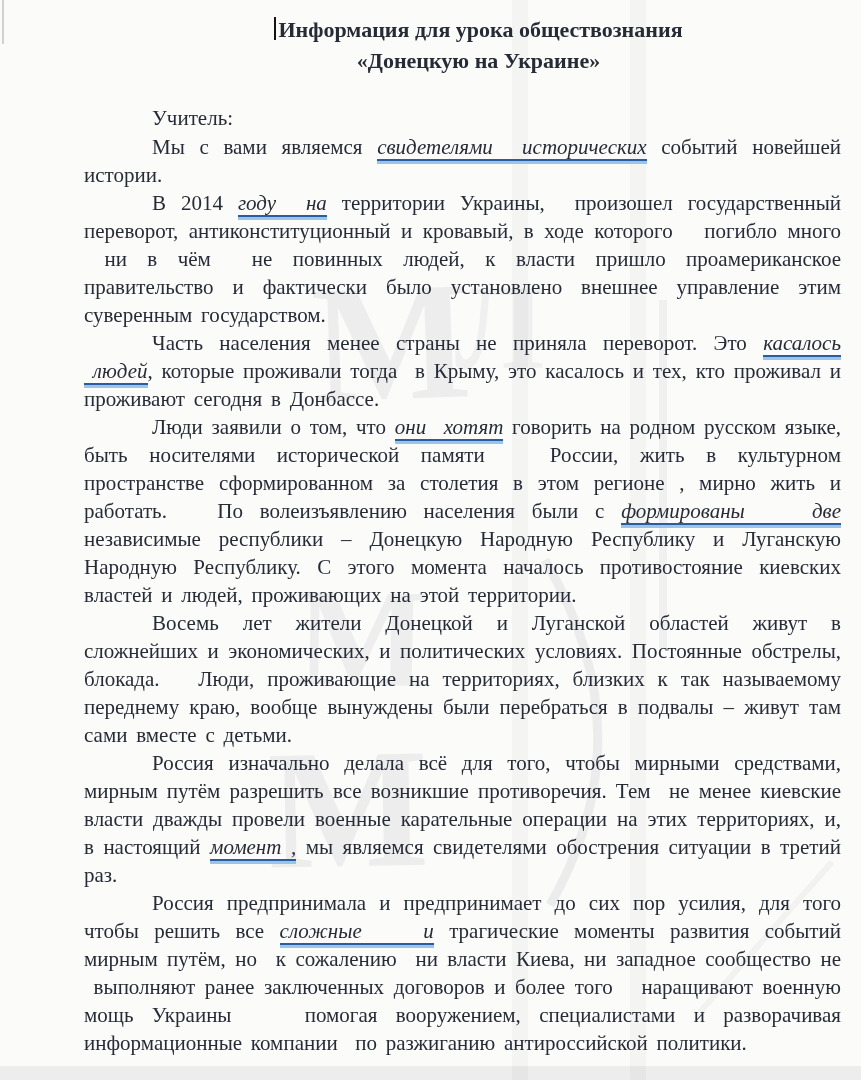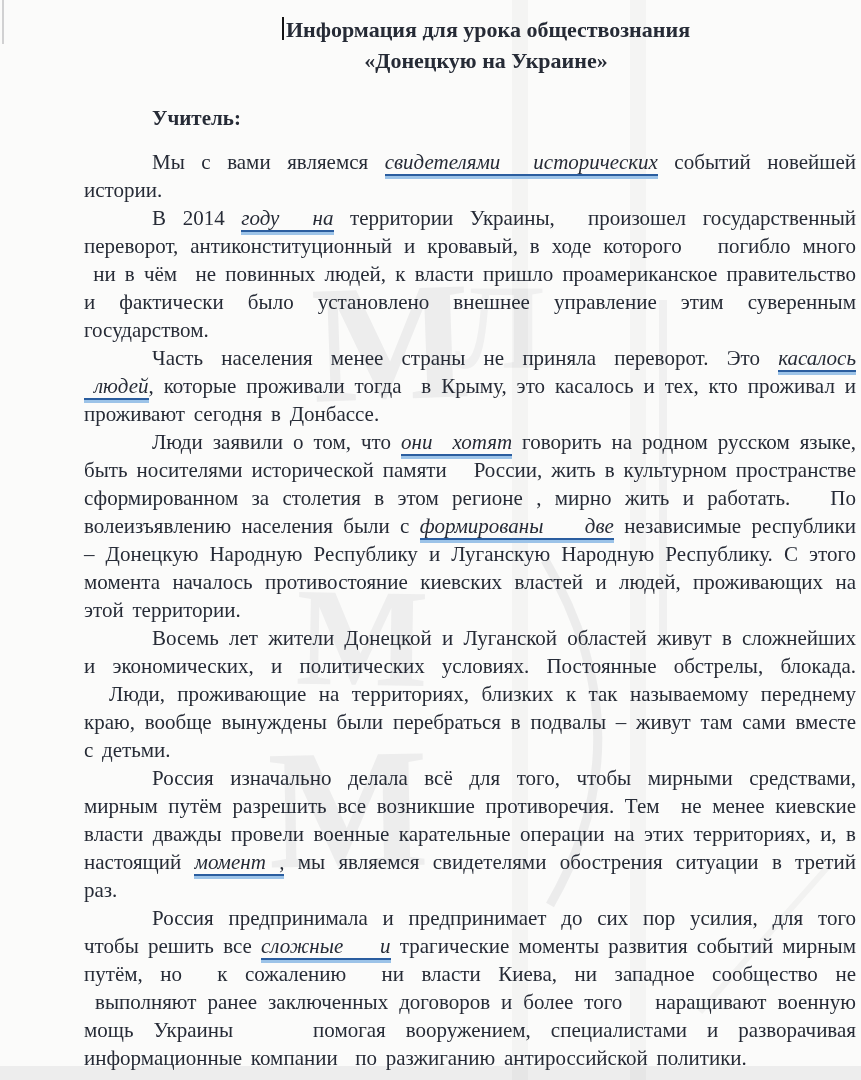--- a/index.html
+++ b/index.html
@@ -28,42 +28,42 @@
   .watermark { position: absolute; inset: 0; pointer-events: none; z-index: 0; }
   .wm-letter {
     position: absolute;
     font-family: "Liberation Serif", serif;
     font-weight: bold;
     color: rgba(70,70,82,0.075);
     line-height: 1;
     user-select: none;
   }
 
-  .content { position: relative; z-index: 1; padding: 14px 5px 0 84px; }
+  .content { position: relative; z-index: 1; padding: 14px 20px 0 84px; }
 
   .title-block {
     text-align: center;
     font-weight: bold;
     font-size: 22px;
     line-height: 31px;
     transform: translateX(16px);
     white-space: nowrap;
   }
   .cursor {
     display: inline-block;
     width: 2px; height: 23px;
     background: #141414;
     vertical-align: -3px;
     margin-right: 2px;
   }
 
   .heading {
-    margin: 28px 0 16px 0;
+    margin: 28px 0 1px 0;
     font-size: 21px;
-    font-weight: bold;
+    font-weight: normal;
     line-height: 28px;
     text-indent: 68px;
   }
 
   .para {
     margin: 0;
     font-size: 21px;
     line-height: 28px;
     text-align: justify;
     text-indent: 68px;

